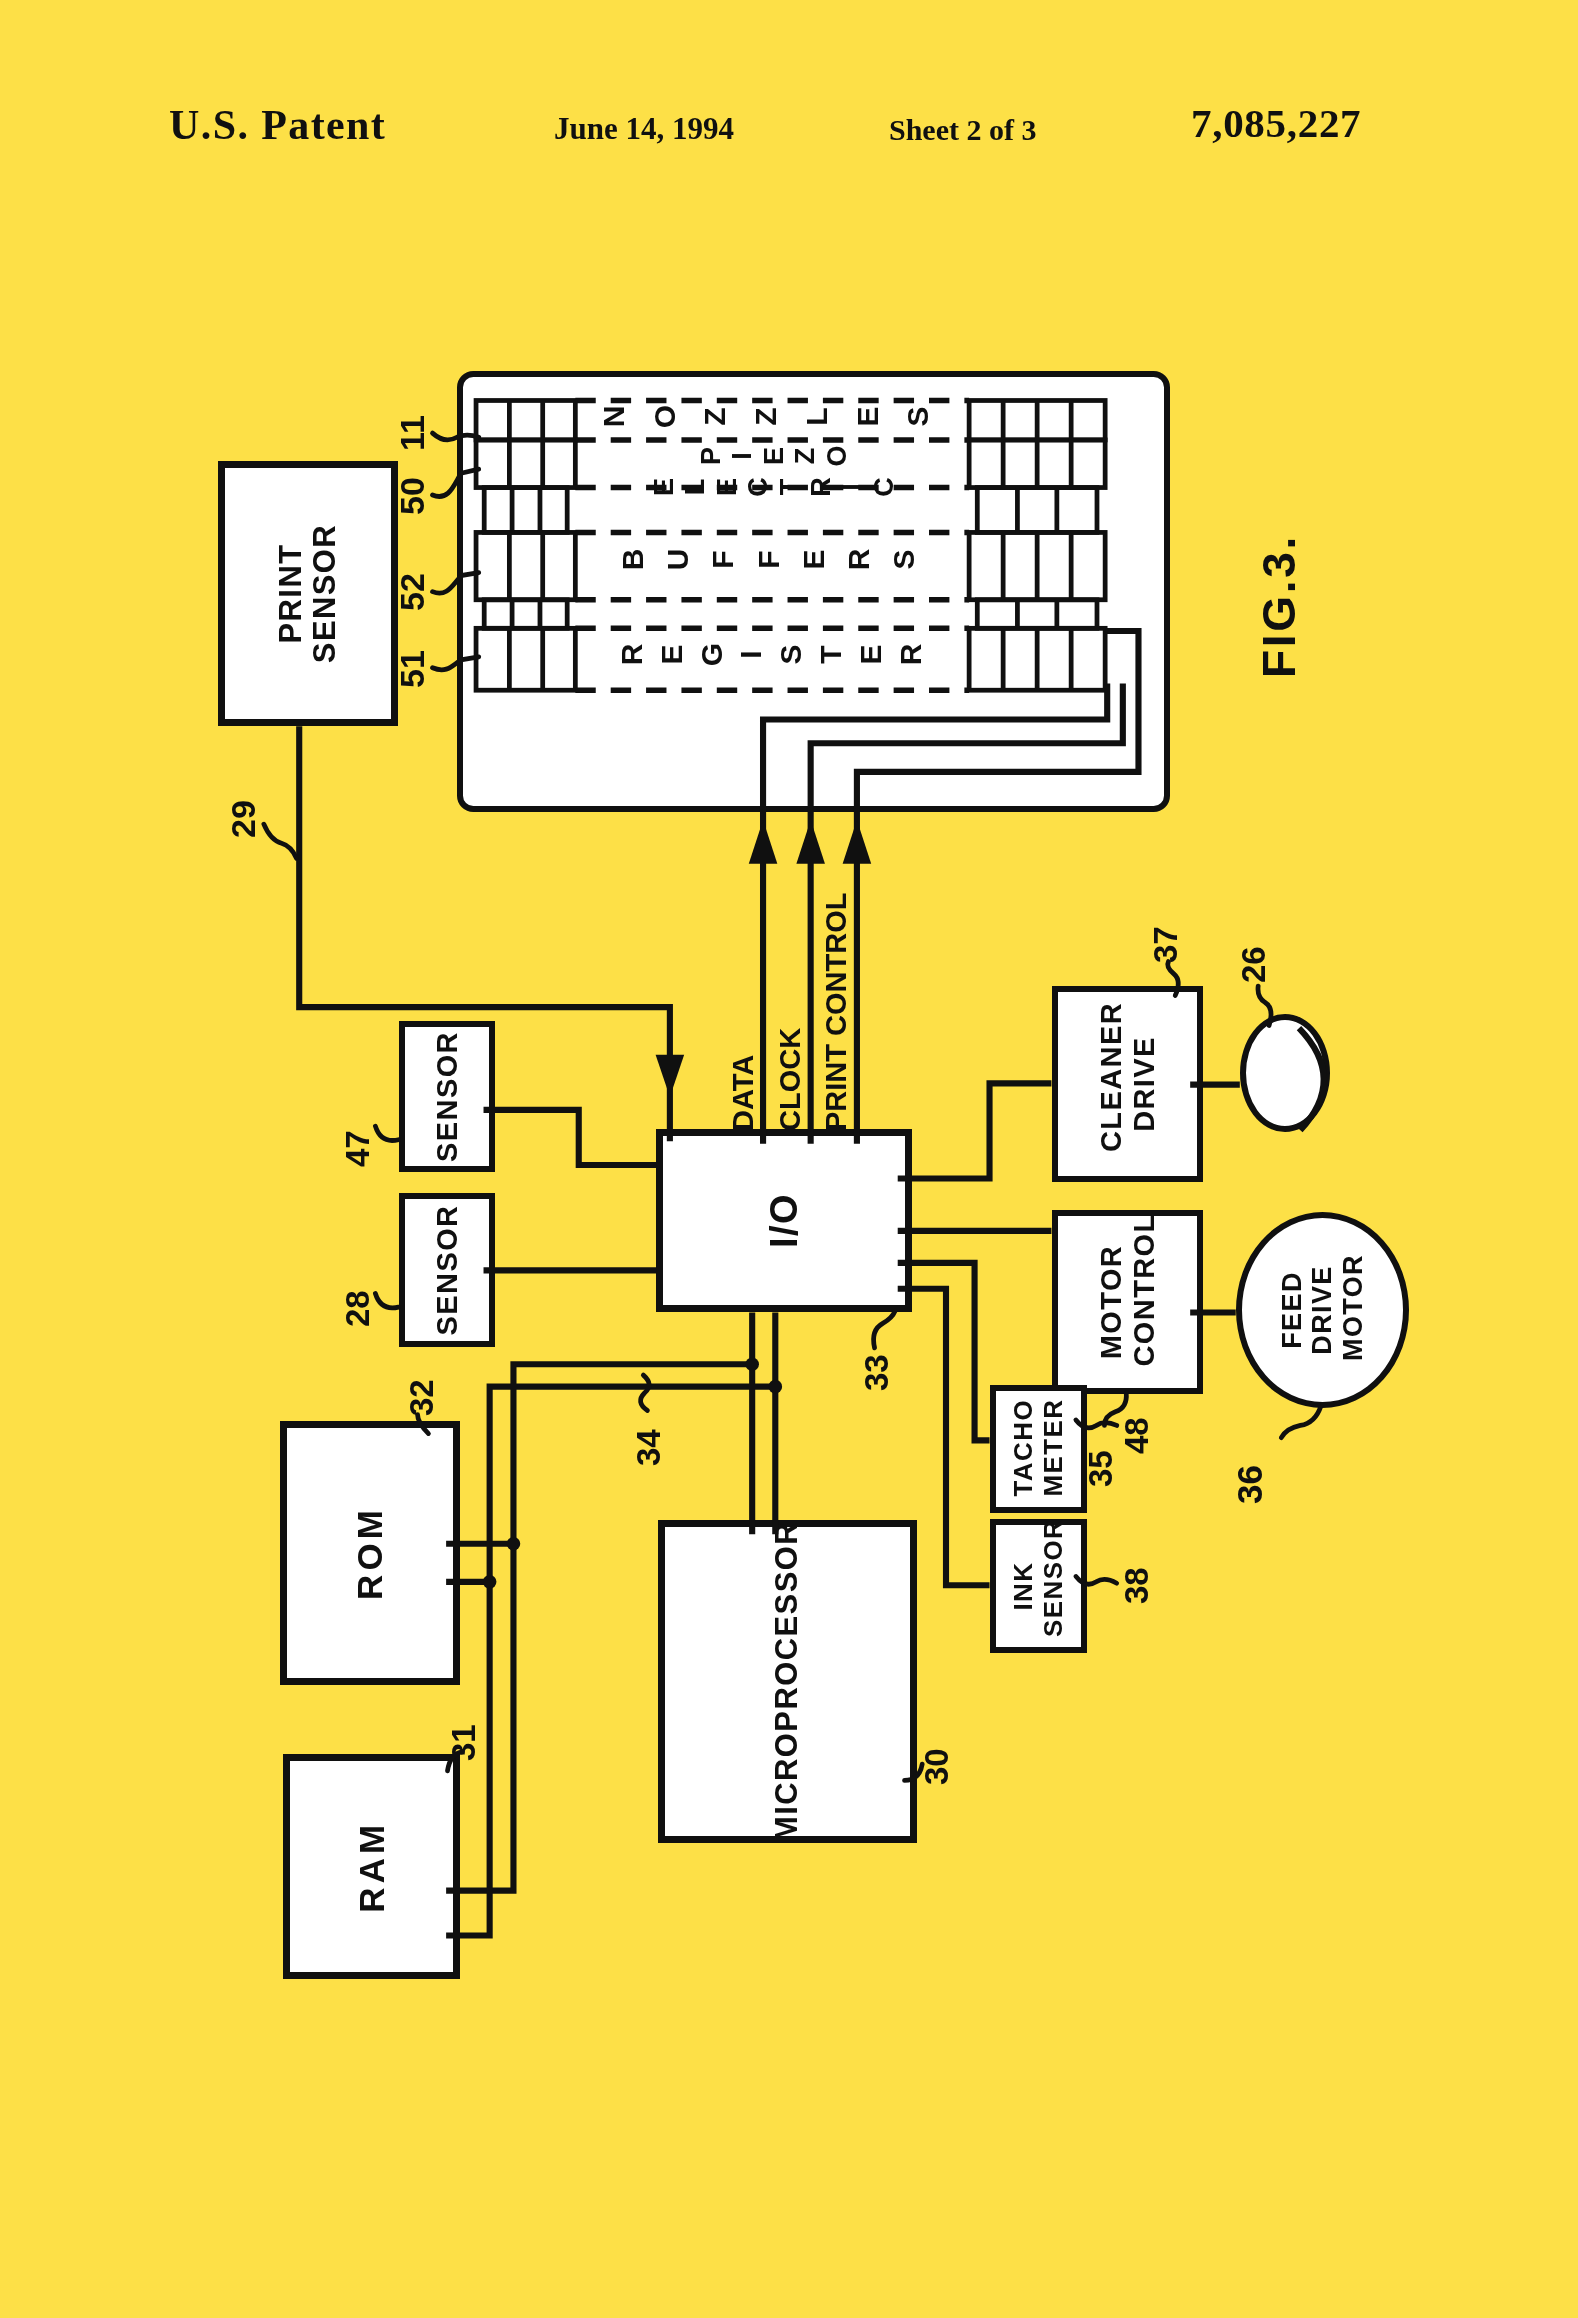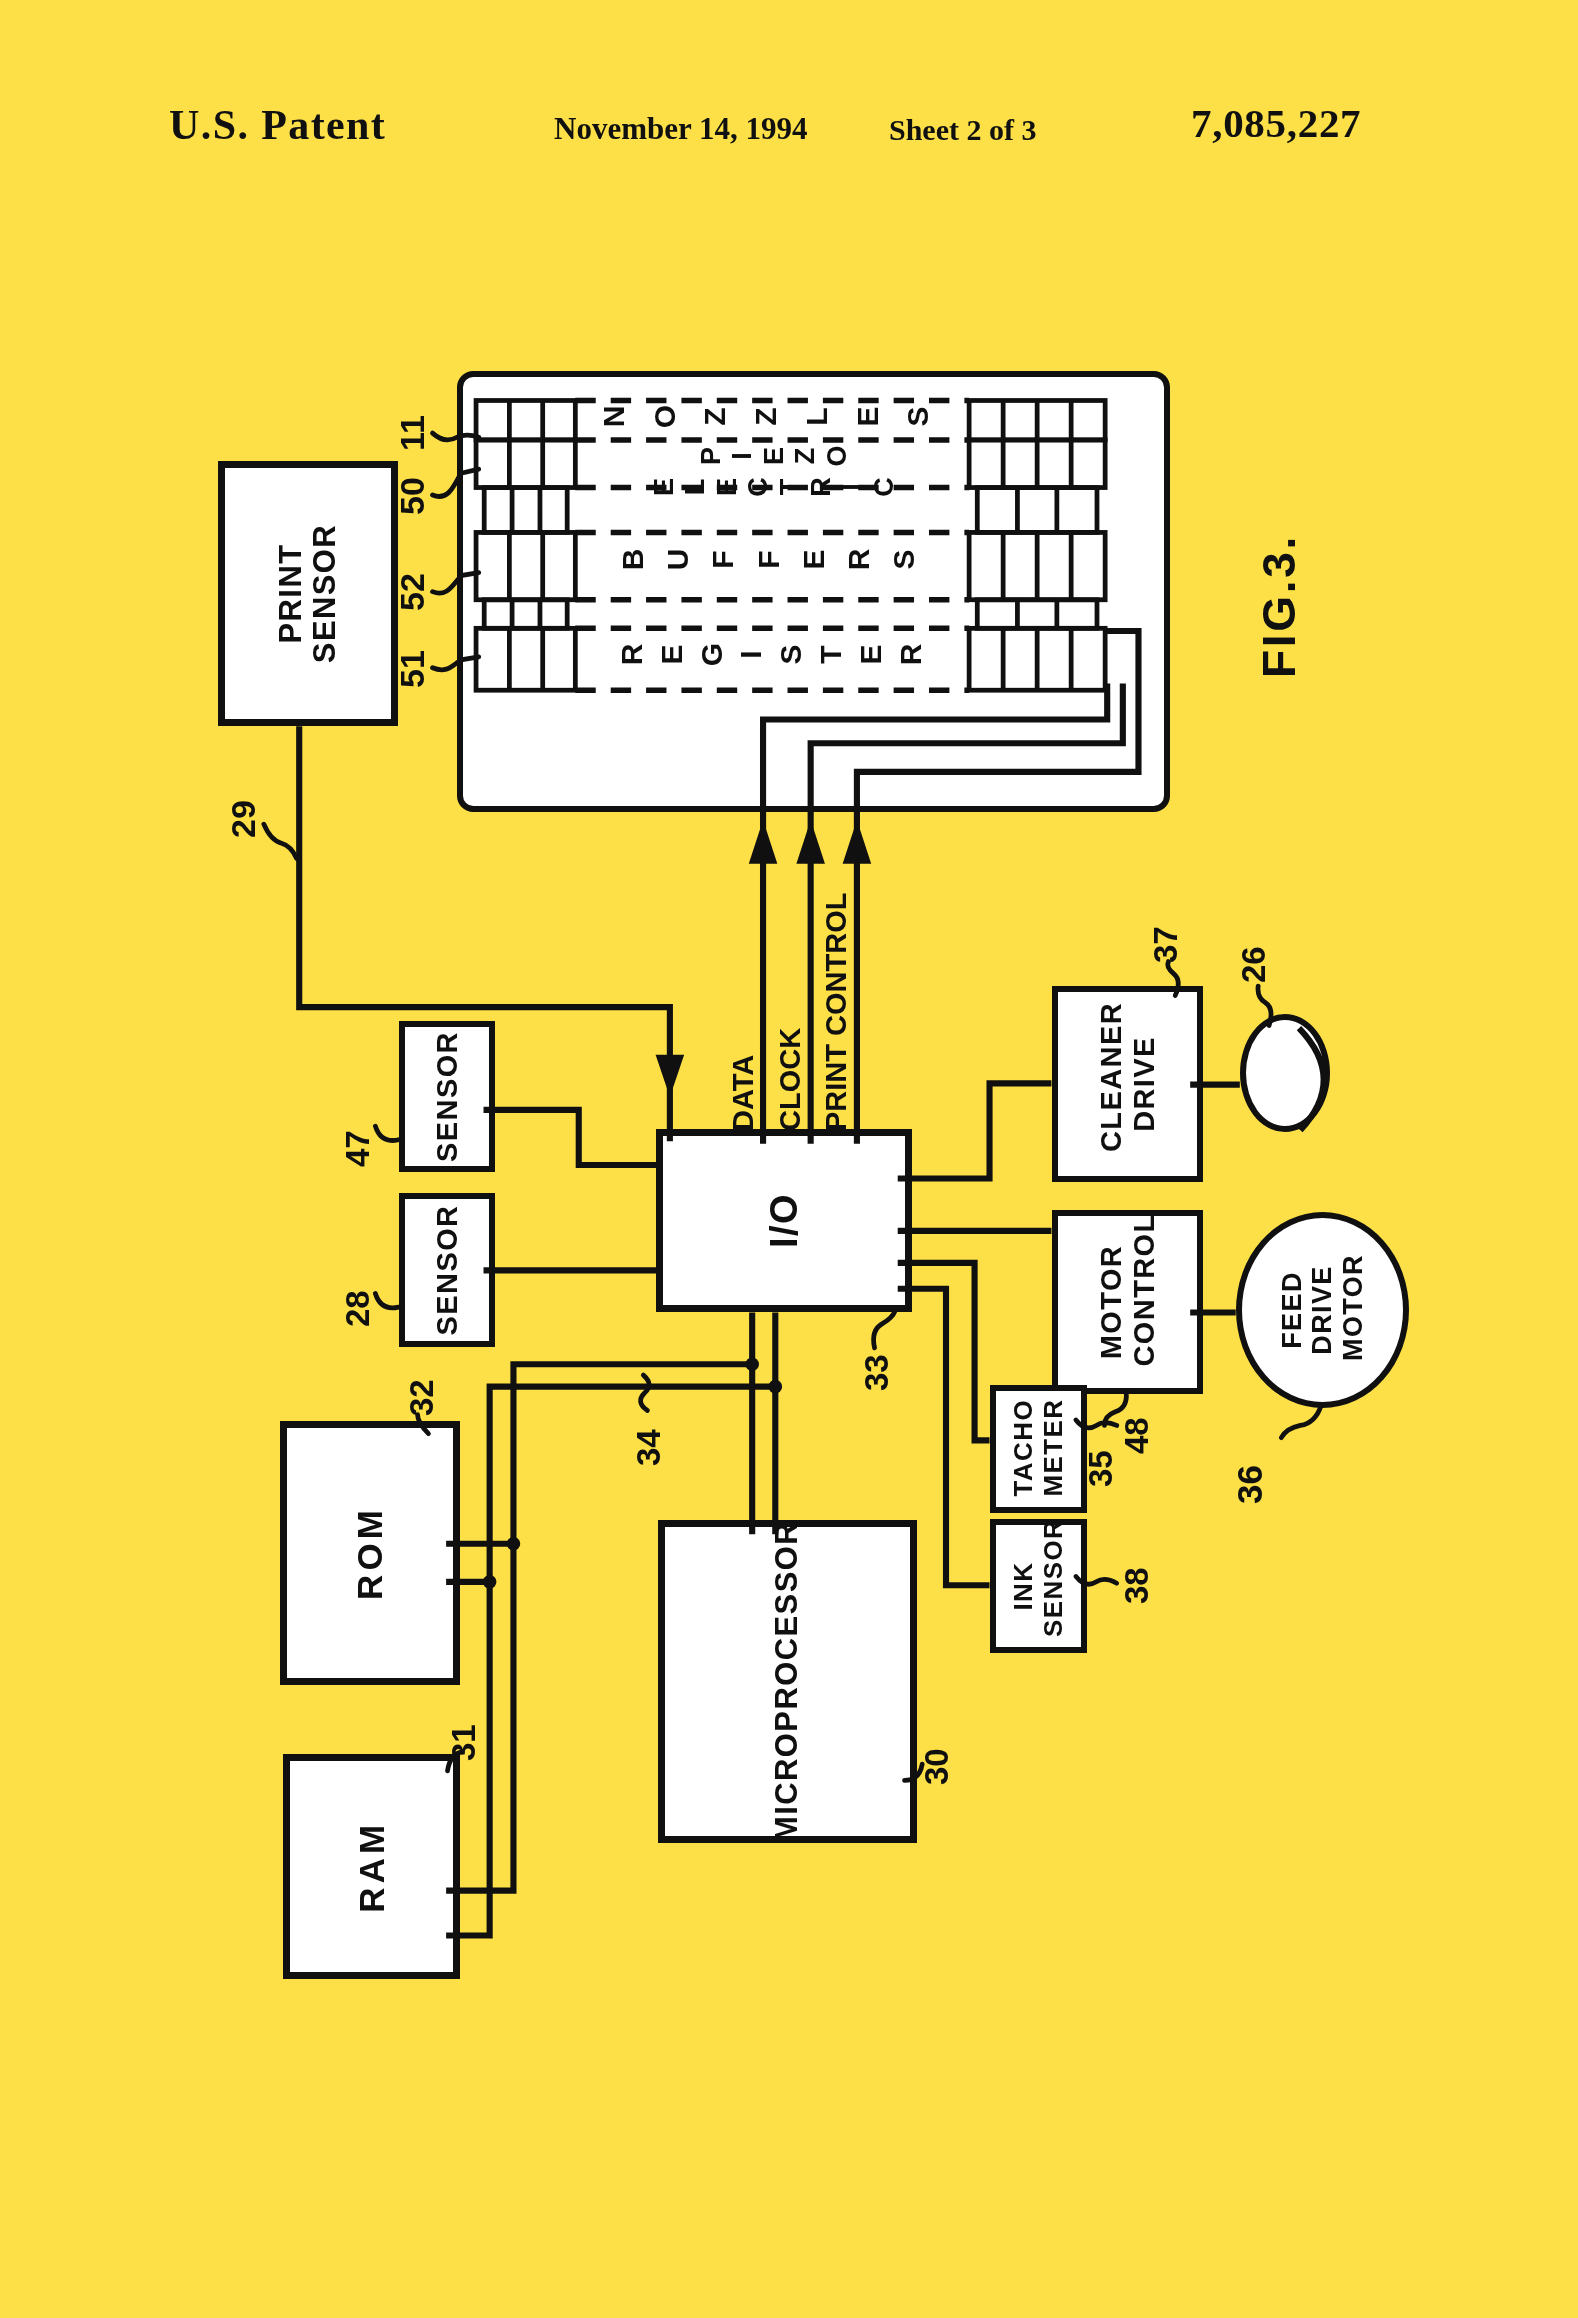--- a/index.html
+++ b/index.html
@@ -28,21 +28,21 @@
   .s{stroke:#101010;stroke-width:7;fill:none;stroke-linecap:round;}
   .ah{fill:#101010;stroke:none;}
   .dot{fill:#101010;stroke:none;}
 </style>
 </head>
 <body>
 
 <div class="page">
 
   <div class="hdr" id="h-title">U.S. Patent</div>
-  <div class="hdr" id="h-date">November 14, 1994</div>
+  <div class="hdr" id="h-date">June 14, 1994</div>
   <div class="hdr" id="h-sheet">Sheet 2 of 3</div>
   <div class="hdr" id="h-num">7,085,227</div>
 
   <div id="fig">
 
     <div class="box" style="left:1260px;top:14.3px;width:251px;height:166px;border-width:7.5px;font-size:31px;">
       <span style="width:156px;">PRINT SENSOR</span>
     </div>
 
     <div class="box" style="left:1174px;top:253px;width:429px;height:701px;border-radius:16.3px;"></div>

